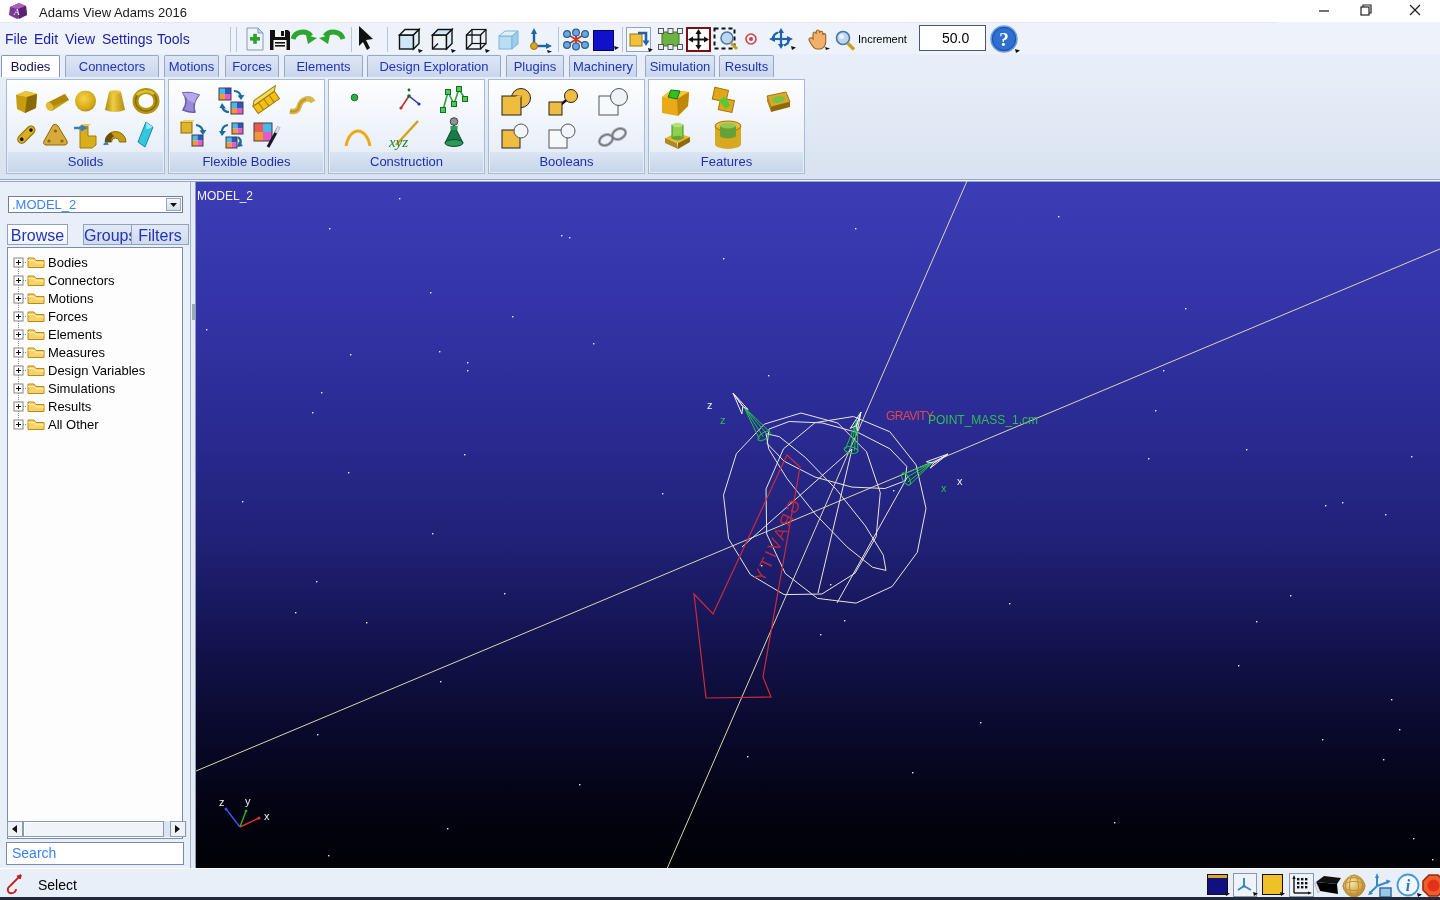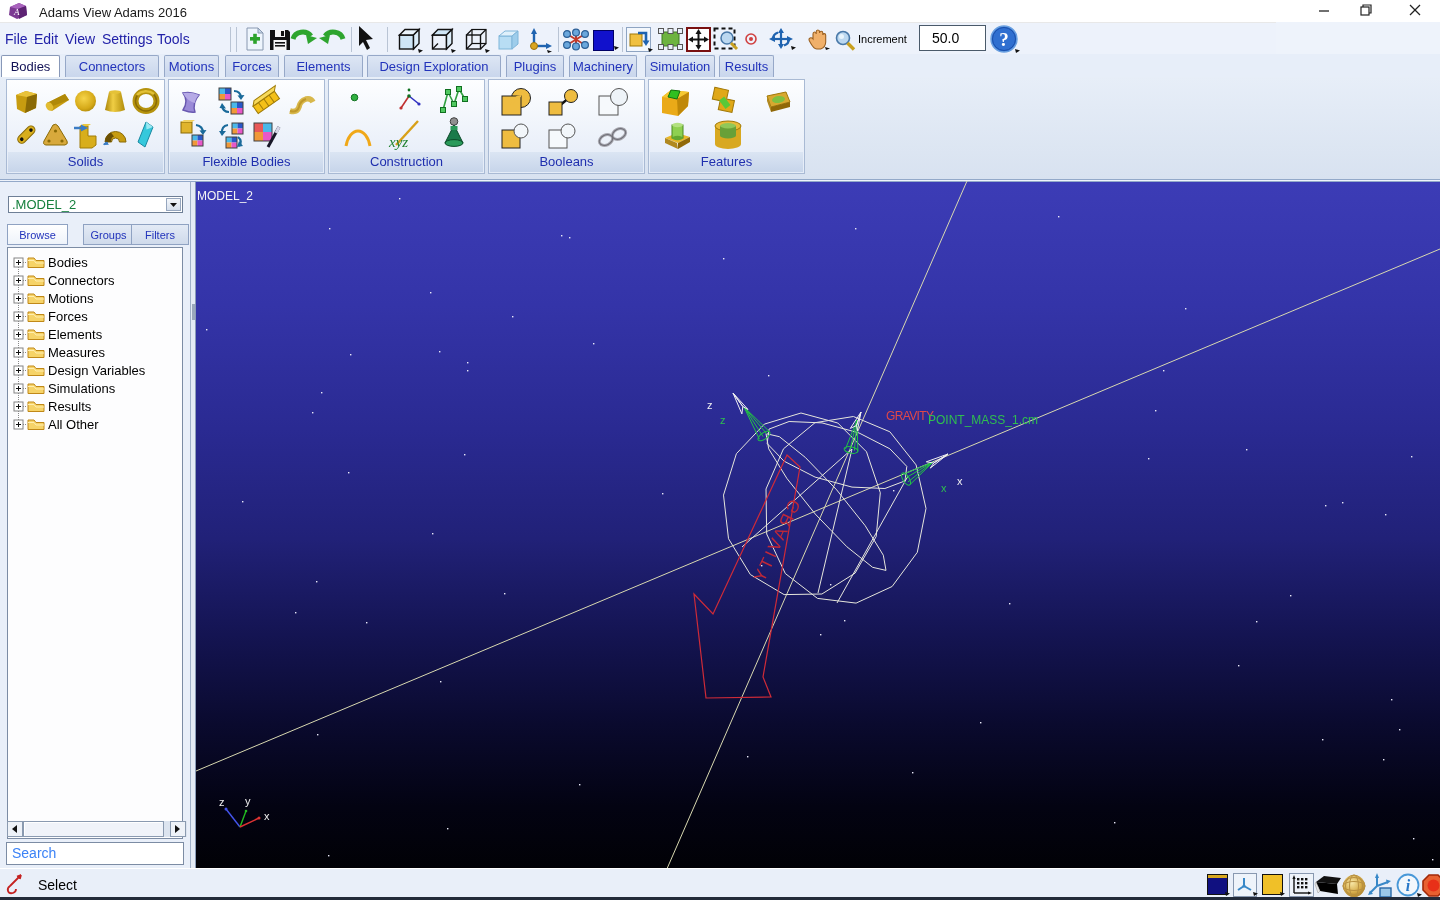--- a/index.html
+++ b/index.html
@@ -16,23 +16,23 @@
 
 #tabrow { left:0; top:54px; width:1440px; height:23px; background:#e7eef9; }
 .rtab { position:absolute; top:1px; height:22px; font-size:13px; color:#2233bb; text-align:center; line-height:22px; background:linear-gradient(#dde6f4,#c9d6ec); border:1px solid #96a8c8; border-bottom:none; border-radius:2px 2px 0 0;}
 .rtab.active { background:#ffffff; color:#111155; border-color:#8898b8; z-index:3;}
 
 #ribbon { left:0; top:77px; width:1440px; height:103px; background:linear-gradient(#e7eef8,#d8e2f0); border-bottom:1px solid #93a9c9;}
 .group { position:absolute; top:2px; height:95px; background:linear-gradient(#fdfeff,#e9eff9 75%,#e4ecf7); border:1px solid #a9bad4;text-decoration:underline; }
 .glabel { position:absolute; left:1px; right:1px; bottom:1px; height:20px; background:linear-gradient(#dbe5f3,#c7d5ea); color:#1f2fae; font-size:13px; text-align:center; line-height:20px; }
 
 #panel { left:0; top:181px; width:190px; height:687px; background:#e9eff9; border-top:1px solid #93a9c9; }
-#combo { position:absolute; left:8px; top:14px; width:175px; height:17px; background:#fff; border:1px solid #6e7f96; font-size:13px; color:#15803d; line-height:15px; padding-left:3px;}
+#combo { position:absolute; left:8px; top:14px; width:175px; height:17px; background:#fff; border:1px solid #6e7f96; font-size:13px; color:#3b82f6; line-height:15px; padding-left:3px;}
 #combobtn { position:absolute; right:1px; top:1px; width:15px; height:13px; background:linear-gradient(#f4f7fb,#d6dfec); border:1px solid #96a6be; }
-.ptab { position:absolute; top:42px; height:21px; font-size:11px; color:#2233bb; text-align:center; line-height:21px; background:linear-gradient(#e3eaf5,#cfdaeb); border:1px solid #8fa2c2;}
+.ptab { position:absolute; top:42px; height:21px; font-size:16px; color:#2233bb; text-align:center; line-height:21px; background:linear-gradient(#e3eaf5,#cfdaeb); border:1px solid #8fa2c2;}
 .ptab.active { background:linear-gradient(#ffffff,#eef3fa); }
 #tree { position:absolute; left:7px; top:65px; width:176px; height:592px; background:#fdfdfe; border:1px solid #7c8ca4; }
 #searchbox { position:absolute; left:6px; top:660px; width:178px; height:23px; background:#fff; border:1px solid #7c8ca4; font-size:14px; color:#3b82f6; line-height:21px; padding-left:5px;}
 
 #vp { left:196px; top:181px; width:1244px; height:687px;
   background:linear-gradient(#3c3cb6 0%, #3434a8 18%, #2a2a92 36%, #212178 52%, #141452 66%, #0a0a2e 79%, #030312 91%, #010106 100%);
   border-top:1px solid #93a9c9;}
 
 #status { left:0; top:868px; width:1440px; height:32px; background:#e9eff9; border-top:1px solid #ffffff; }
 #statustext { left:38px; top:8px; font-size:14px; color:#000; }
@@ -237,21 +237,21 @@
 
   <svg class="abs" style="left:990px;top:2px" width="30" height="29" viewBox="0 0 30 29">
     <circle cx="14" cy="14" r="13" fill="#2f6fd0"></circle>
     <circle cx="14" cy="14" r="13" fill="none" stroke="#6aa0e0" stroke-width="1.5"></circle>
     <circle cx="14" cy="14" r="11.5" fill="none" stroke="#1a4faa" stroke-width="1"></circle>
     <text x="14" y="21" font-size="19" font-weight="bold" fill="#fff" text-anchor="middle" font-family="Liberation Serif">?</text>
     <polygon points="25,24 30,25.5 26,28" fill="#111"></polygon>
   </svg>
   </div>
   <div class="abs" style="left:858px;top:10px;font-size:11px;color:#000">Increment</div>
-  <div class="abs" style="left:919px;top:2px;width:67px;height:26px;background:#fff;border:1px solid #4a5a6a;font-size:14px;line-height:24px;padding-left:12px">50.0</div>
+  <div class="abs" style="left:919px;top:2px;width:67px;height:26px;background:#fff;border:1px solid #4a5a6a;font-size:14px;line-height:24px;padding-left:22px">50.0</div>
 </div>
 
 <div class="abs" id="tabrow">
   <div class="rtab active" style="left:1px;width:59px">Bodies</div>
   <div class="rtab" style="left:65px;width:94px">Connectors</div>
   <div class="rtab" style="left:164px;width:55px">Motions</div>
   <div class="rtab" style="left:225px;width:54px">Forces</div>
   <div class="rtab" style="left:284px;width:79px">Elements</div>
   <div class="rtab" style="left:367px;width:134px">Design Exploration</div>
   <div class="rtab" style="left:506px;width:58px">Plugins</div>

